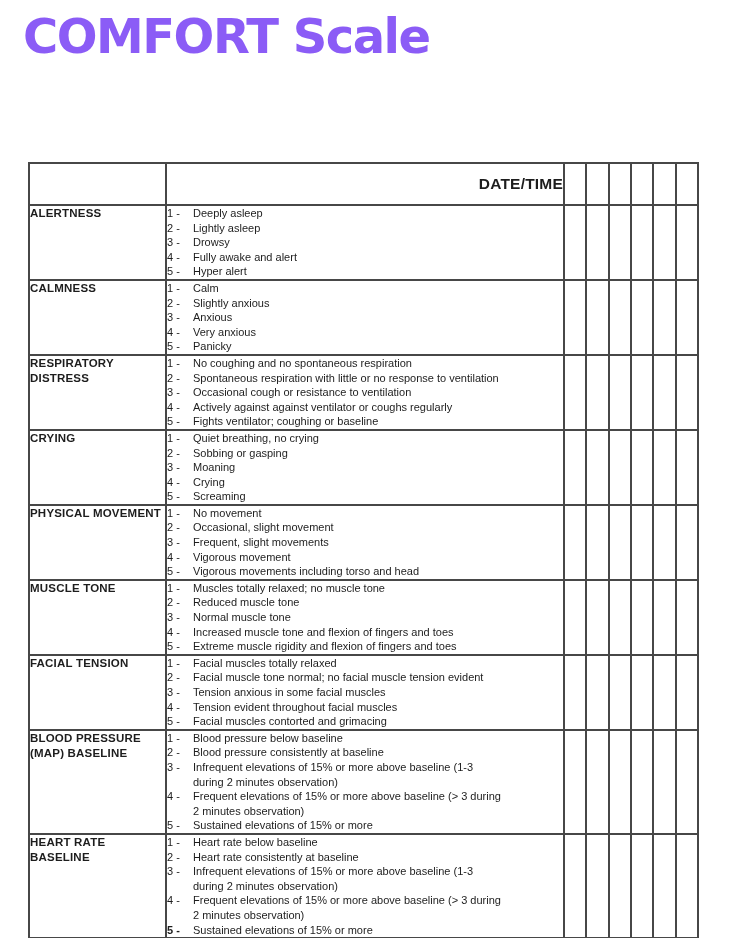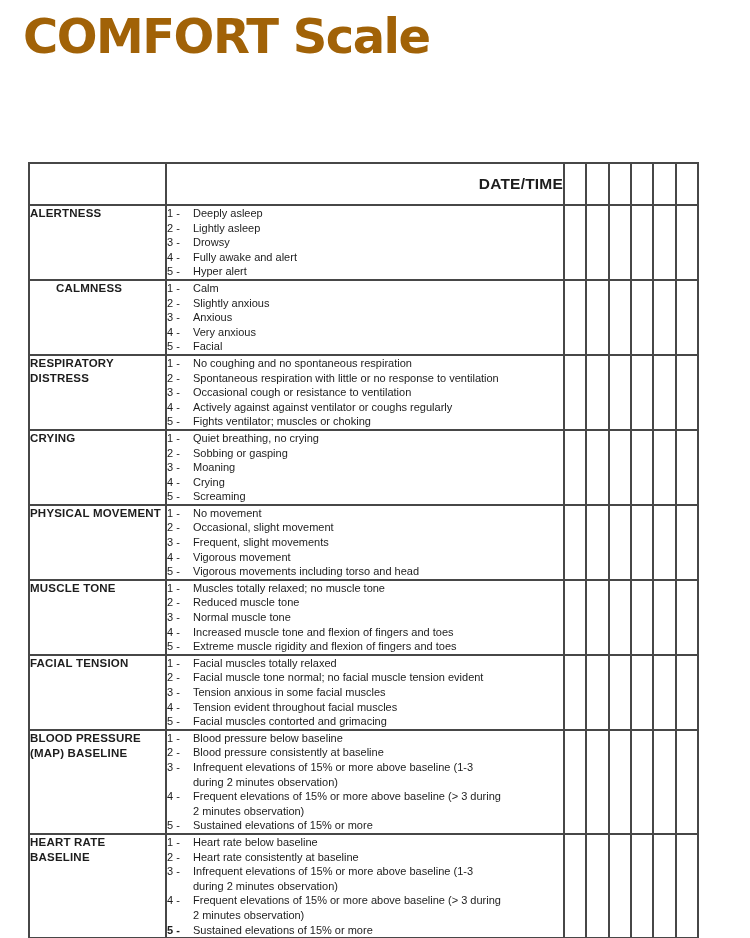--- a/index.html
+++ b/index.html
@@ -15,21 +15,21 @@
   }
   .title {
     position: absolute;
     top: 8px;
     left: 23px;
     margin: 0;
     font-family: "DejaVu Sans", sans-serif;
     font-weight: bold;
     font-size: 48px;
     letter-spacing: -1.5px;
-    color: #a16207;
+    color: #8b5cf6;
   }
   table.comfort {
     position: absolute;
     top: 122px;
     left: 28px;
     width: 671px;
     border-collapse: collapse;
     table-layout: fixed;
     margin-top: 40px;
   }
@@ -116,41 +116,41 @@
           </div>
         </td>
         <td class="score-cell"></td>
         <td class="score-cell"></td>
         <td class="score-cell"></td>
         <td class="score-cell"></td>
         <td class="score-cell"></td>
         <td class="score-cell"></td>
       </tr>
       <tr>
-        <td class="cat-cell" style="height: 73px; padding-left: 26px;"><span>CALMNESS</span></td>
+        <td class="cat-cell" style="height: 73px;"><span>CALMNESS</span></td>
         <td class="desc-cell">
           <div class="item">
             <span class="num">1 -</span>
             <span class="text">Calm</span>
           </div>
           <div class="item">
             <span class="num">2 -</span>
             <span class="text">Slightly anxious</span>
           </div>
           <div class="item">
             <span class="num">3 -</span>
             <span class="text">Anxious</span>
           </div>
           <div class="item">
             <span class="num">4 -</span>
             <span class="text">Very anxious</span>
           </div>
           <div class="item">
             <span class="num">5 -</span>
-            <span class="text">Facial</span>
+            <span class="text">Panicky</span>
           </div>
         </td>
         <td class="score-cell"></td>
         <td class="score-cell"></td>
         <td class="score-cell"></td>
         <td class="score-cell"></td>
         <td class="score-cell"></td>
         <td class="score-cell"></td>
       </tr>
       <tr>
@@ -167,21 +167,21 @@
           <div class="item">
             <span class="num">3 -</span>
             <span class="text">Occasional cough or resistance to ventilation</span>
           </div>
           <div class="item">
             <span class="num">4 -</span>
             <span class="text">Actively against against ventilator or coughs regularly</span>
           </div>
           <div class="item">
             <span class="num">5 -</span>
-            <span class="text">Fights ventilator; muscles or choking</span>
+            <span class="text">Fights ventilator; coughing or baseline</span>
           </div>
         </td>
         <td class="score-cell"></td>
         <td class="score-cell"></td>
         <td class="score-cell"></td>
         <td class="score-cell"></td>
         <td class="score-cell"></td>
         <td class="score-cell"></td>
       </tr>
       <tr>

